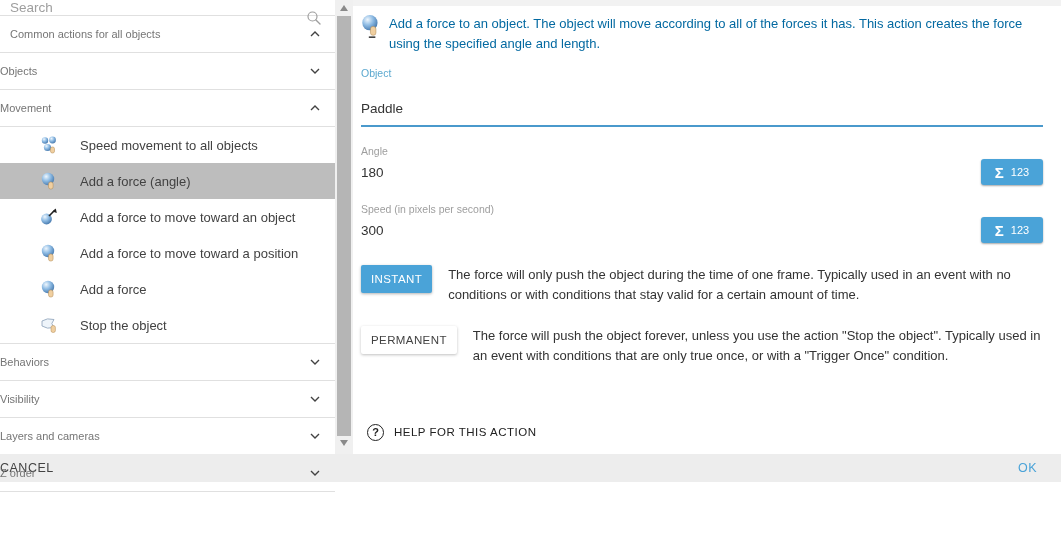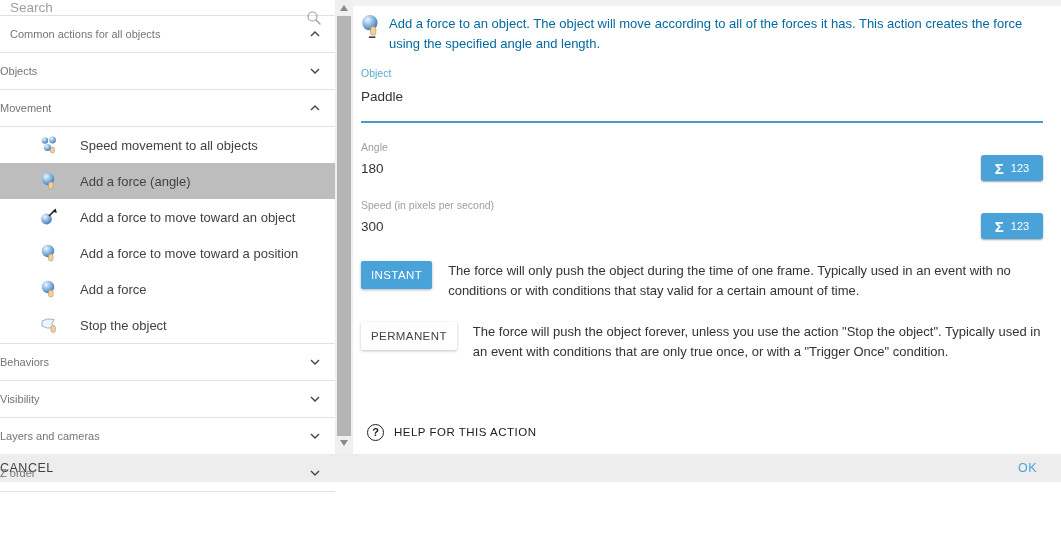--- a/index.html
+++ b/index.html
@@ -38,21 +38,21 @@
 
   
   .panel { flex:1; display:flex; flex-direction:column; background:#fff; padding:0 18px 0 8px; min-width:0; }
   .panel-topstrip { height:6px; background:#f2f2f2; margin:0 -18px 0 -8px; flex:none; }
   .desc-row { display:flex; gap:8px; margin-top:8px; align-items:flex-start; }
   .desc-text { font-size:13px; color:#0369a1; line-height:1.5; max-width:668px; }
   .field { margin-top:14px; }
   .f-label { display:block; font-size:10.5px; color:#9e9e9e; }
   .f-label.obj { color:#5ba8cf; }
   .obj-input { display:block; width:100%; border:none; outline:none; border-bottom:2px solid #4a99cc;
-               font-size:13.5px; color:#333; padding:6px 0 17px 0; margin-top:4px; background:transparent;
+               font-size:13.5px; color:#333; padding:6px 0 9px 0; margin-top:16px; background:transparent;
                font-family:"Liberation Sans", sans-serif; }
   .num-field { margin-top:18px; }
   .num-row { display:flex; align-items:center; justify-content:space-between; margin-top:2px; }
   .num-input { border:none; outline:none; flex:1; font-size:13.5px; color:#333; background:transparent;
                font-family:"Liberation Sans", sans-serif; padding:5px 0; }
   .expr-btn { width:62px; height:26px; flex:none; border:none; border-radius:3px; background:#4aa3d8;
               color:#fff; display:flex; align-items:center; justify-content:center; gap:7px;
               box-shadow:0 1px 2px rgba(0,0,0,.35); cursor:pointer;
               font-family:"Liberation Sans", sans-serif; }
   .expr-btn .sigma { font-size:15px; font-weight:bold; }

